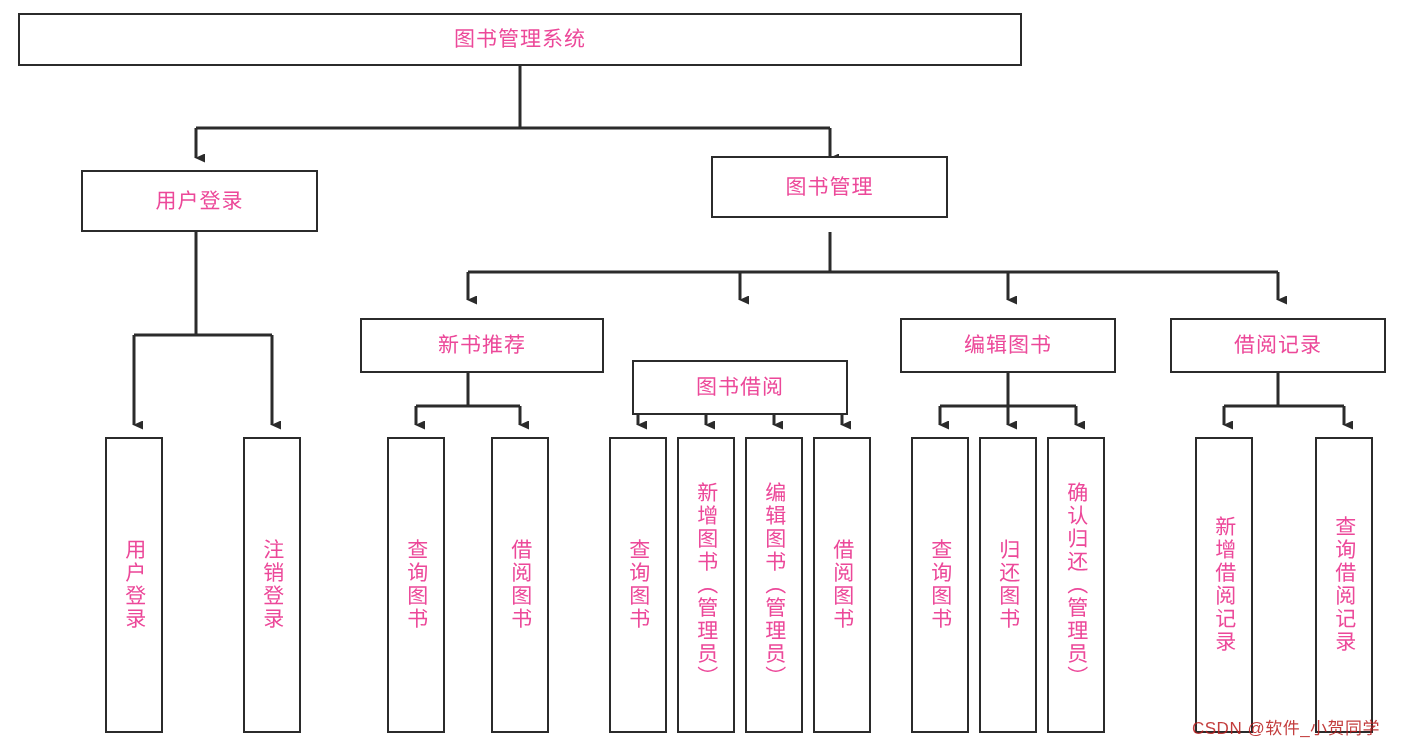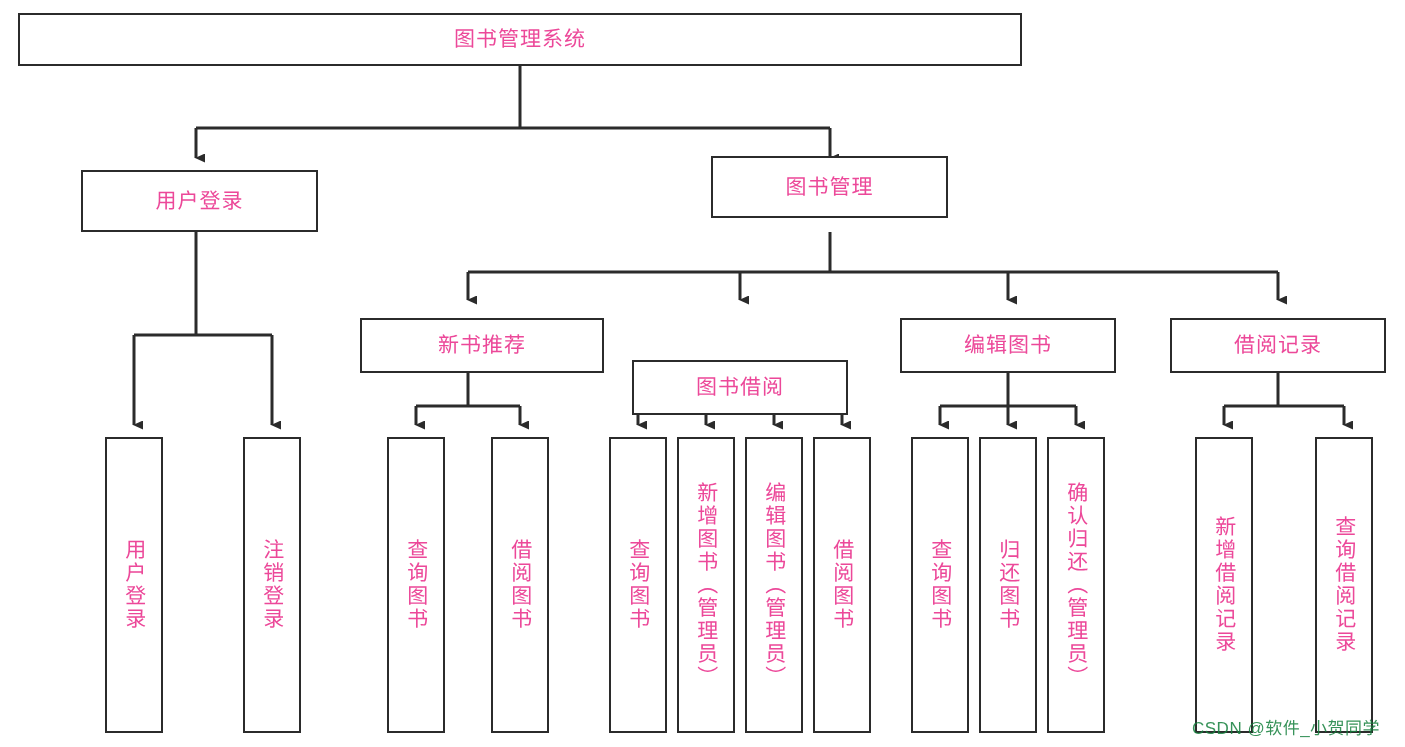--- a/index.html
+++ b/index.html
@@ -56,21 +56,21 @@
     writing-mode: vertical-rl;
     text-orientation: upright;
     font-size: 21px;
     line-height: 1.32;
     letter-spacing: 2px;
     white-space: nowrap;
     max-height: 100%;
   }
   .watermark {
     position: absolute;
-    color: #15803d;
+    color: #b91c1c;
     font-size: 17px;
     letter-spacing: 0.5px;
     white-space: nowrap;
     opacity: 0.85;
   }
 </style>
 </head>
 <body>
 
 <div id="diagram-root">

